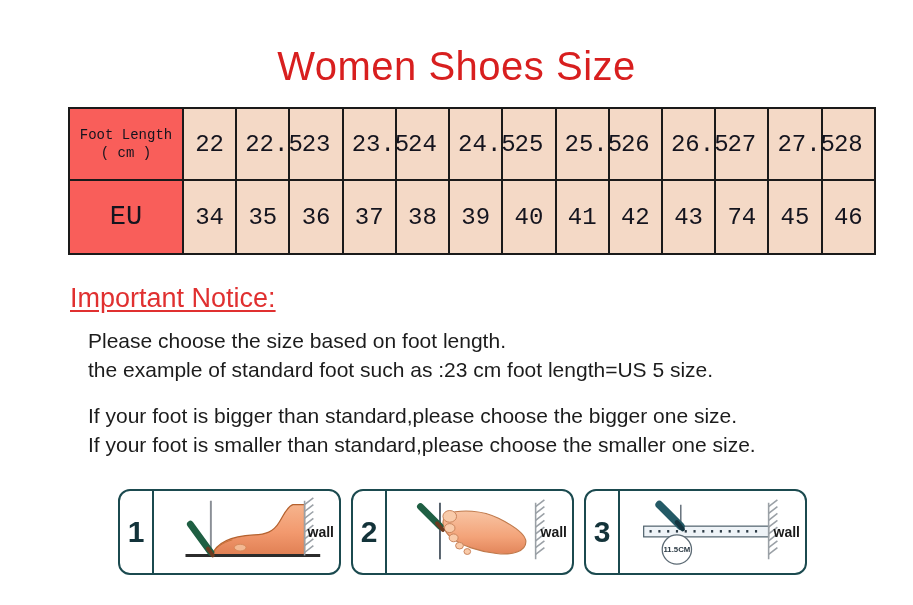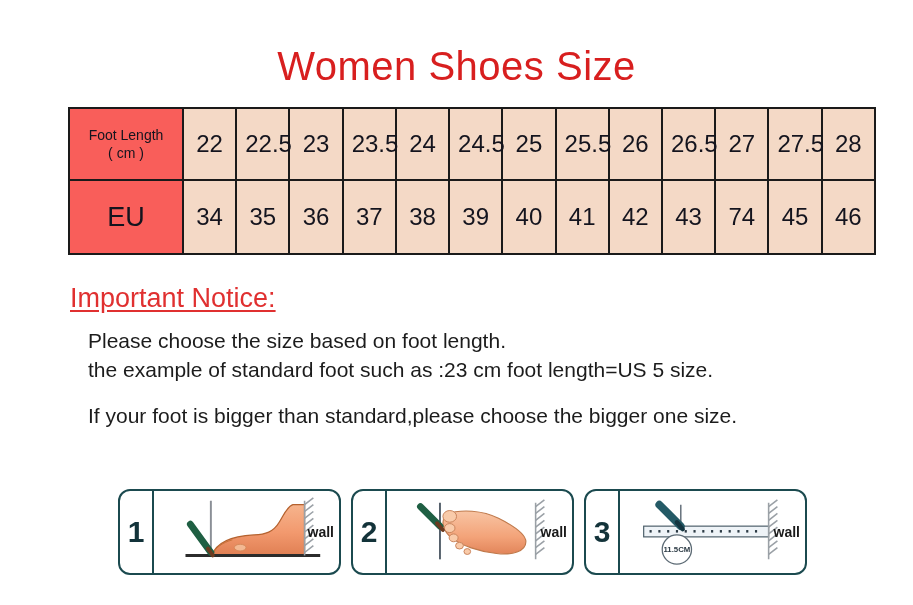--- a/index.html
+++ b/index.html
@@ -31,20 +31,21 @@
   }
 
   
   .size-table {
     position: absolute;
     left: 68px;
     top: 107px;
     width: 808px;
     border-collapse: collapse;
     table-layout: fixed;
+    font-family: Liberation Mono, monospace;
   }
   .size-table td {
     border: 2px solid #1a1a1a;
     text-align: center;
     vertical-align: middle;
     color: #14141e;
     padding: 8px;
   }
   .row-head {
     background: #f95e5a;
@@ -187,20 +188,21 @@
     </tr>
   </tbody>
 </table>
 
 <div class="notice-heading">Important Notice:</div>
 <div class="notice-body">
   <div>Please choose the size based on foot length.</div>
   <div>the example of standard foot such as :23 cm foot length=US 5 size.</div>
   <span class="gap"></span>
   <div>If your foot is bigger than standard,please choose the bigger one size.</div>
+  <div>If your foot is smaller than standard,please choose the smaller one size.</div>
 </div>
 
 <div class="steps">
 
   <div class="step">
     <div class="step-num">1</div>
     <div class="step-art">
       <svg viewBox="0 0 185 84" preserveAspectRatio="xMidYMid meet">
         <defs>
           <linearGradient id="sk1" x1="0" y1="0" x2="0" y2="1">

